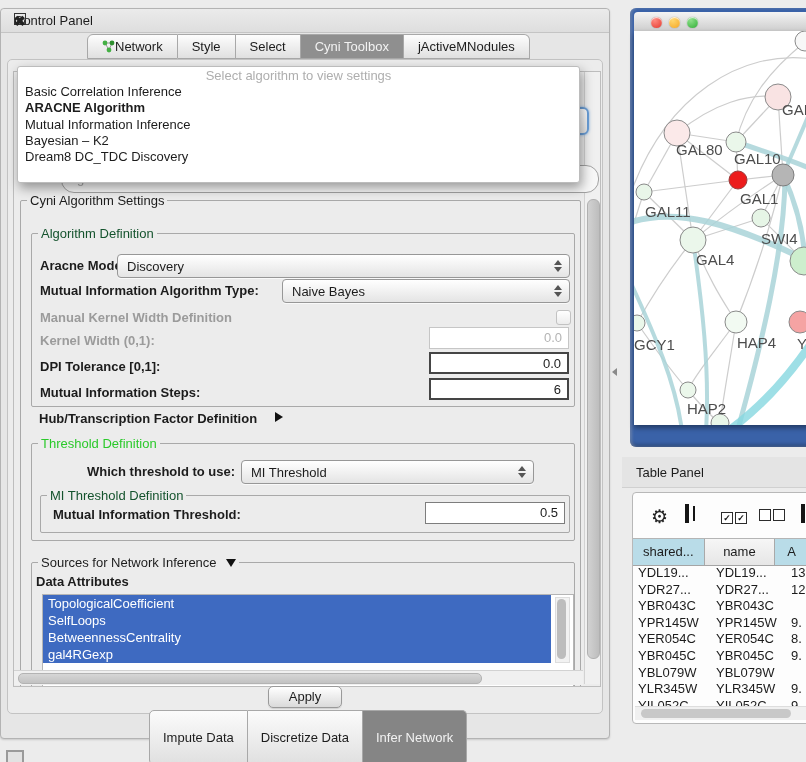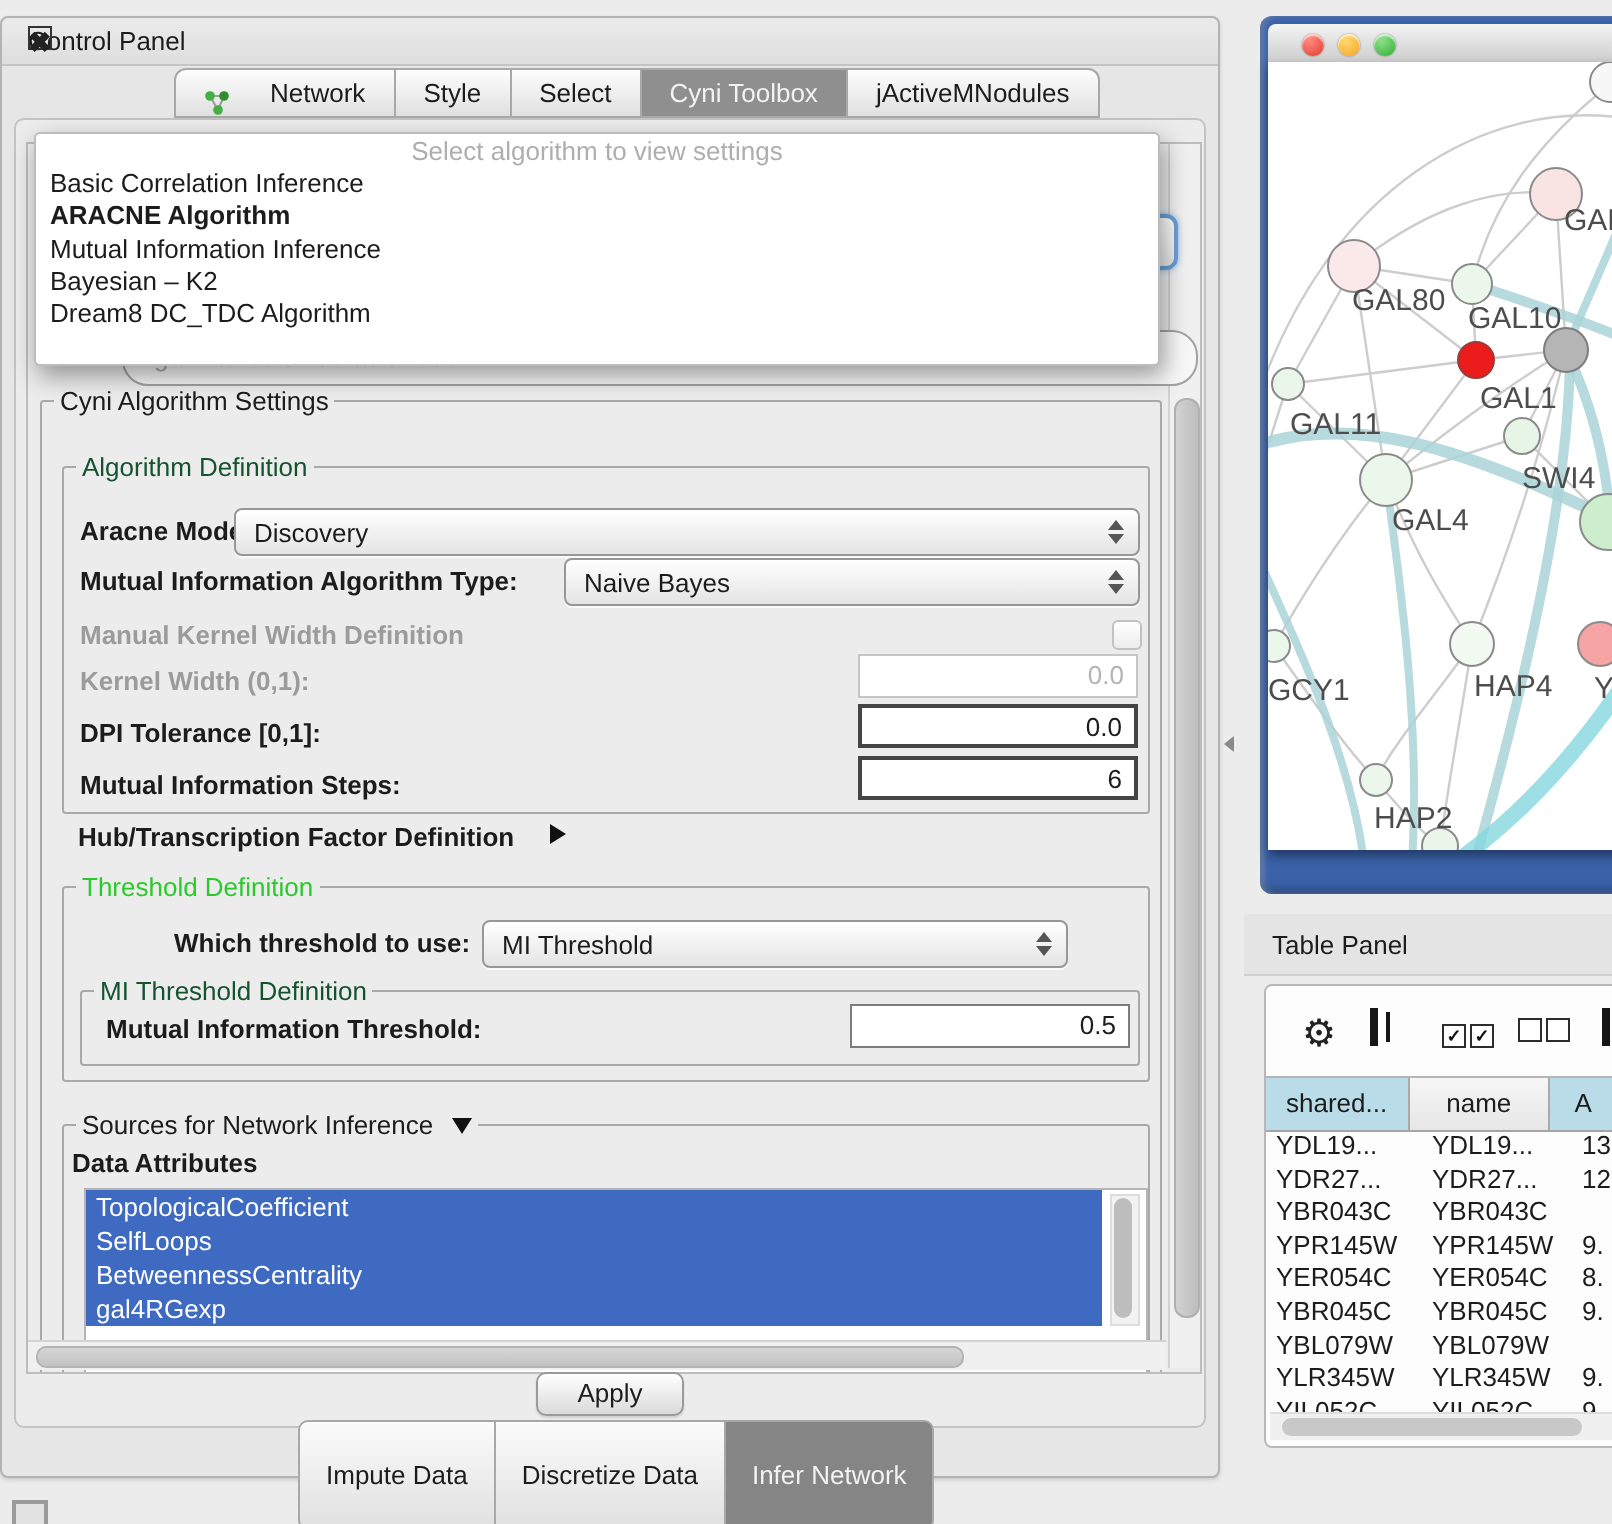--- a/index.html
+++ b/index.html
@@ -12,21 +12,21 @@
   .cpwin{left:0;top:8px;width:608px;height:729px;background:#e6e6e6;border:1px solid #b3b3b3;
          border-radius:4px;box-shadow:0 1px 2px rgba(0,0,0,.15)}
   .cptitle{left:0;top:0;width:100%;height:23px;background:linear-gradient(#ebebeb,#dedede);
            border-bottom:1px solid #c4c4c4;border-radius:4px 4px 0 0}
   .cptitle span{position:absolute;left:13px;top:4px}
   .float-ico{position:absolute;right:30px;top:6px;width:10px;height:10px;border:1.5px solid #333}
   .close-ico{position:absolute;right:10px;top:3px;font-weight:bold;font-size:14px;color:#222}
   
   .tabstrip{left:86px;top:25px;height:25px;display:flex}
   .tab{height:23px;line-height:23px;padding:0 14px;background:linear-gradient(#fdfdfd,#e0e0e0);
-       border:1px solid #a8a8a8;border-left:none;white-space:nowrap;display:flex;align-items:flex-end;gap:20px}
+       border:1px solid #a8a8a8;border-left:none;white-space:nowrap;display:flex;align-items:center;gap:0}
   .tab:first-child{border-left:1px solid #a8a8a8;border-top-left-radius:6px}
   .tab:last-child{border-top-right-radius:6px}
   .tab.sel{background:#8f8f8f;color:#f2f2f2}
   
   .content{left:6px;top:50px;width:594px;height:653px;background:#ececec;border:1px solid #c3c3c3;border-radius:5px}
   .scrollpane{left:12px;top:62px;width:586px;height:614px;border:1px solid #bdbdbd;background:#ececec;overflow:hidden}
   .vsb{left:583px;top:63px;width:15px;height:612px;background:#f0f0f0;border-left:1px solid #d2d2d2}
   .vsb .thumb{position:absolute;left:2px;top:127px;width:11px;height:458px;border-radius:6px;
               background:linear-gradient(90deg,#d2d2d2,#bdbdbd);border:1px solid #b0b0b0}
   .hsb{left:13px;top:661px;width:569px;height:14px;background:#f0f0f0;border-top:1px solid #d2d2d2}
@@ -243,21 +243,21 @@
     <div class="btab"><span>Discretize Data</span></div>
     <div class="btab sel"><span>Infer Network</span></div>
   </div>
 
   <div class="abs popup">
     <div class="pop-head">Select algorithm to view settings</div>
     <div class="pop-item">Basic Correlation Inference</div>
     <div class="pop-item bold">ARACNE Algorithm</div>
     <div class="pop-item">Mutual Information Inference</div>
     <div class="pop-item">Bayesian – K2</div>
-    <div class="pop-item">Dream8 DC_TDC Algorithm</div>
+    <div class="pop-item">Dream8 DC_TDC Discovery</div>
   </div>
 </div>
 
 <div class="abs netwin">
   <div class="abs nettitle">
     <span class="light" style="left:17px;background:radial-gradient(circle at 35% 30%,#ff8a80,#e3392e)"></span>
     <span class="light" style="left:35px;background:radial-gradient(circle at 35% 30%,#ffd76e,#f5a623)"></span>
     <span class="light" style="left:53px;background:radial-gradient(circle at 35% 30%,#8ee08a,#2fae35)"></span>
   </div>
   <div class="abs canvas">

